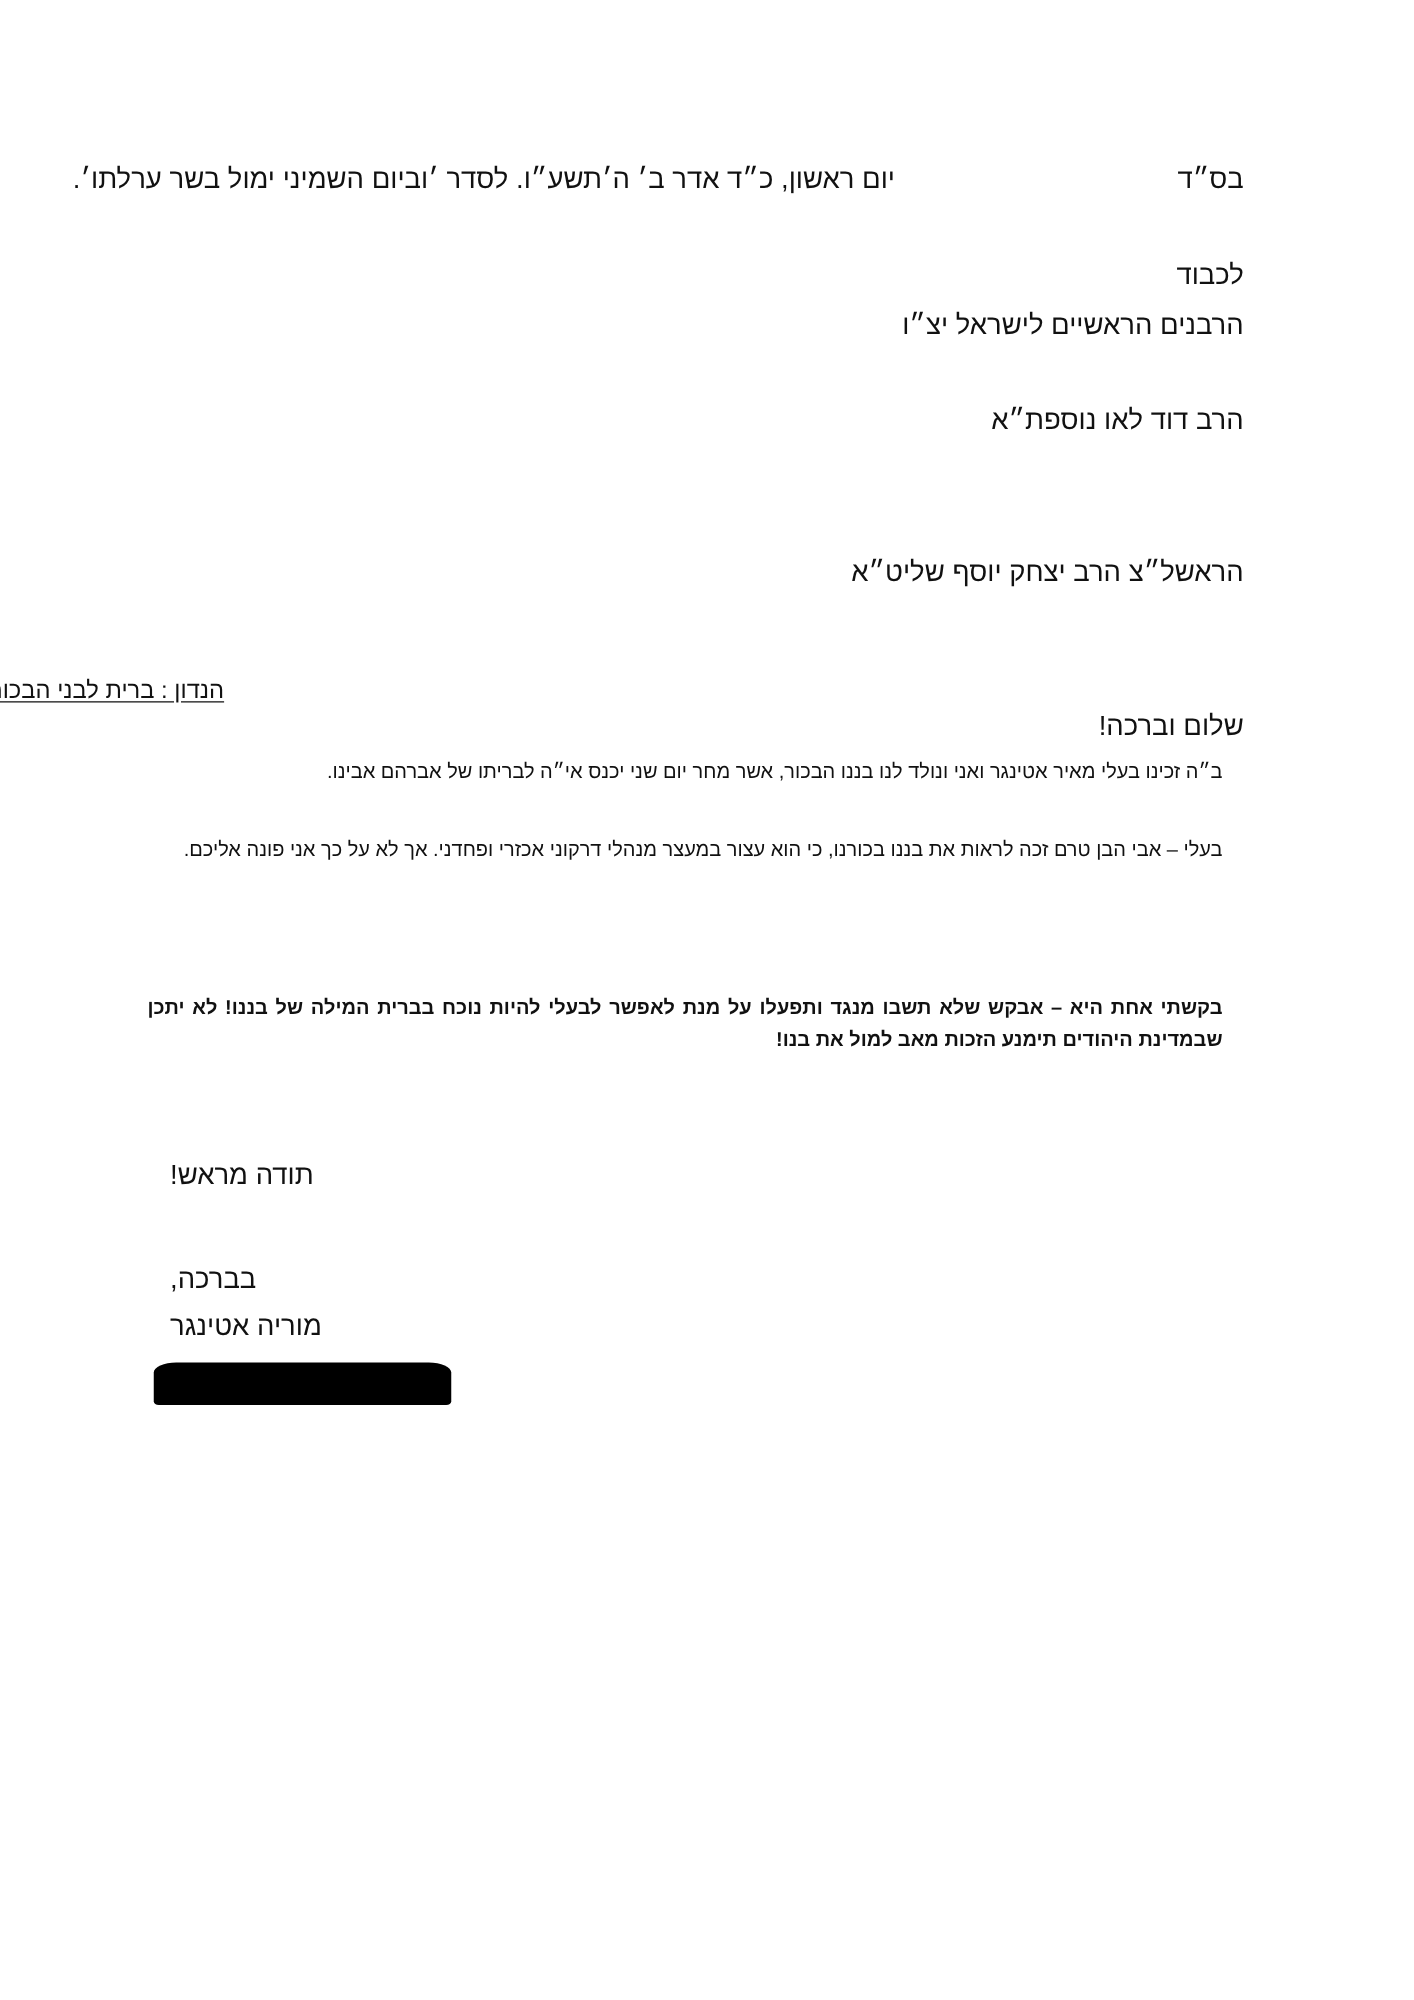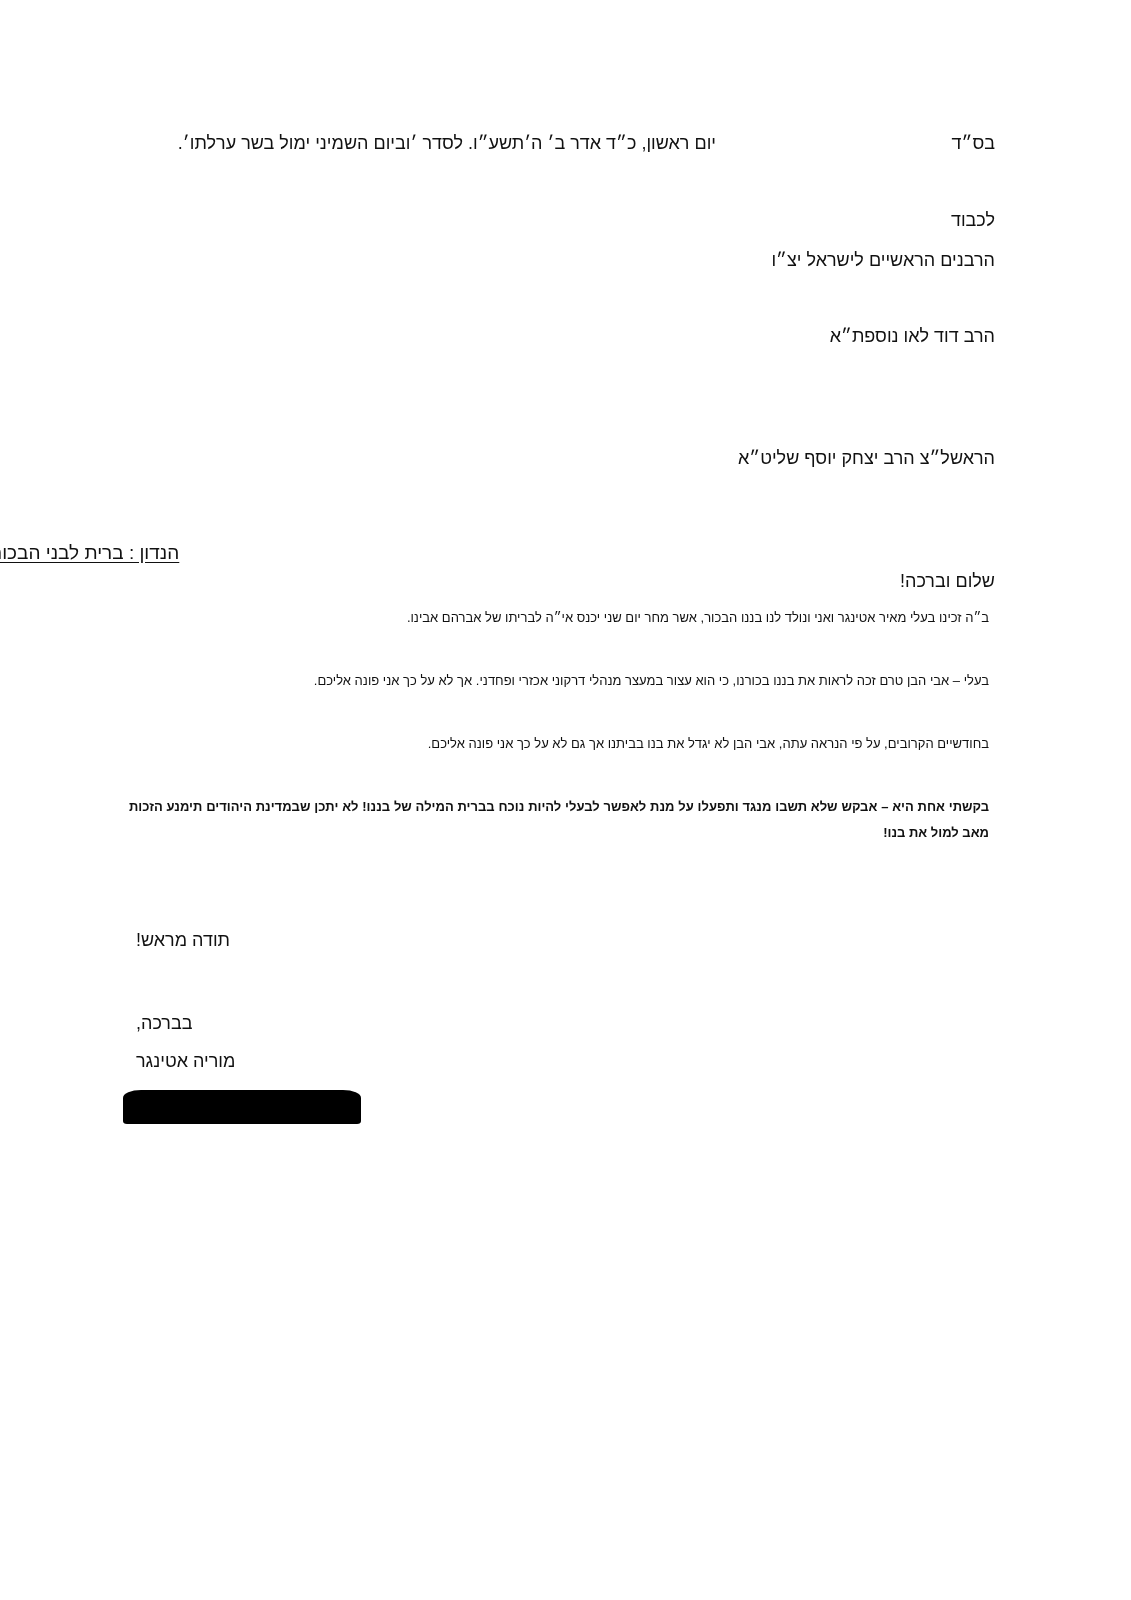--- a/index.html
+++ b/index.html
@@ -17,31 +17,31 @@
     }
     .page {
       position: absolute;
       left: 0; top: 0;
       width: 1131px; height: 1600px;
       background: #ffffff;
     }
     .line {
       position: absolute;
       direction: rtl;
-      font-size: 18px;
+      font-size: 22px;
       line-height: 24px;
       white-space: nowrap;
     }
     .right { right: 136px; text-align: left; }
     .para {
       position: absolute;
       direction: rtl;
-      right: 142px;
+      right: 153px;
       width: 860px;
-      font-size: 13px;
+      font-size: 16px;
       line-height: 26px;
       text-align: justify;
       text-align-last: right;
     }
     .bold { font-weight: bold; }
     .subject {
       position: absolute;
       top: 541px;
       left: 0;
       width: 1131px;
@@ -86,21 +86,20 @@
   <div class="subject">
     <span>הנדון : ברית לבני הבכור</span>
   </div>
 
   <div class="line right" style="top:569px;">שלום וברכה!</div>
 
   <div class="para" style="top:605px;">ב״ה זכינו בעלי מאיר אטינגר ואני ונולד לנו בננו הבכור, אשר מחר יום שני יכנס אי״ה לבריתו של אברהם אבינו.</div>
 
   <div class="para" style="top:668px;">בעלי – אבי הבן טרם זכה לראות את בננו בכורנו, כי הוא עצור במעצר מנהלי דרקוני אכזרי ופחדני. אך לא על כך אני פונה אליכם.</div>
 
-  <div class="para" style="top:731px;">בחודשיים הקרובים, על פי הנראה עתה, אבי הבן לא יגדל את בנו בביתנו אך גם לא על כך אני פונה אליכם.</div>
 
   <div class="para bold" style="top:794px;">בקשתי אחת היא – אבקש שלא תשבו מנגד ותפעלו על מנת לאפשר לבעלי להיות נוכח בברית המילה של בננו! לא יתכן שבמדינת היהודים תימנע הזכות מאב למול את בנו!</div>
 
 
   <div class="line" style="left:136px; top:928px; direction:rtl;">תודה מראש!</div>
 
   <div class="line" style="left:136px; top:1011px; direction:rtl;">בברכה,</div>
 
   <div class="line" style="left:136px; top:1049px; direction:rtl;">מוריה אטינגר</div>
 

